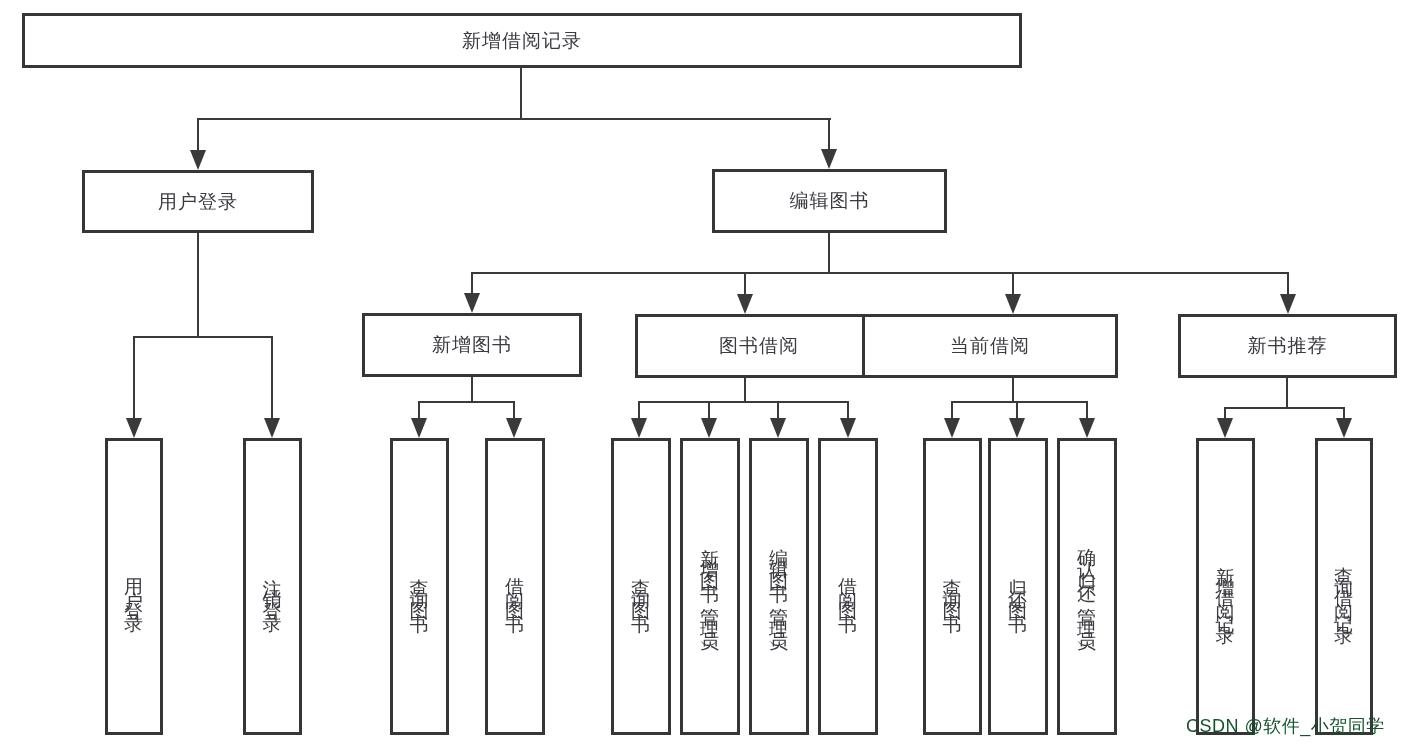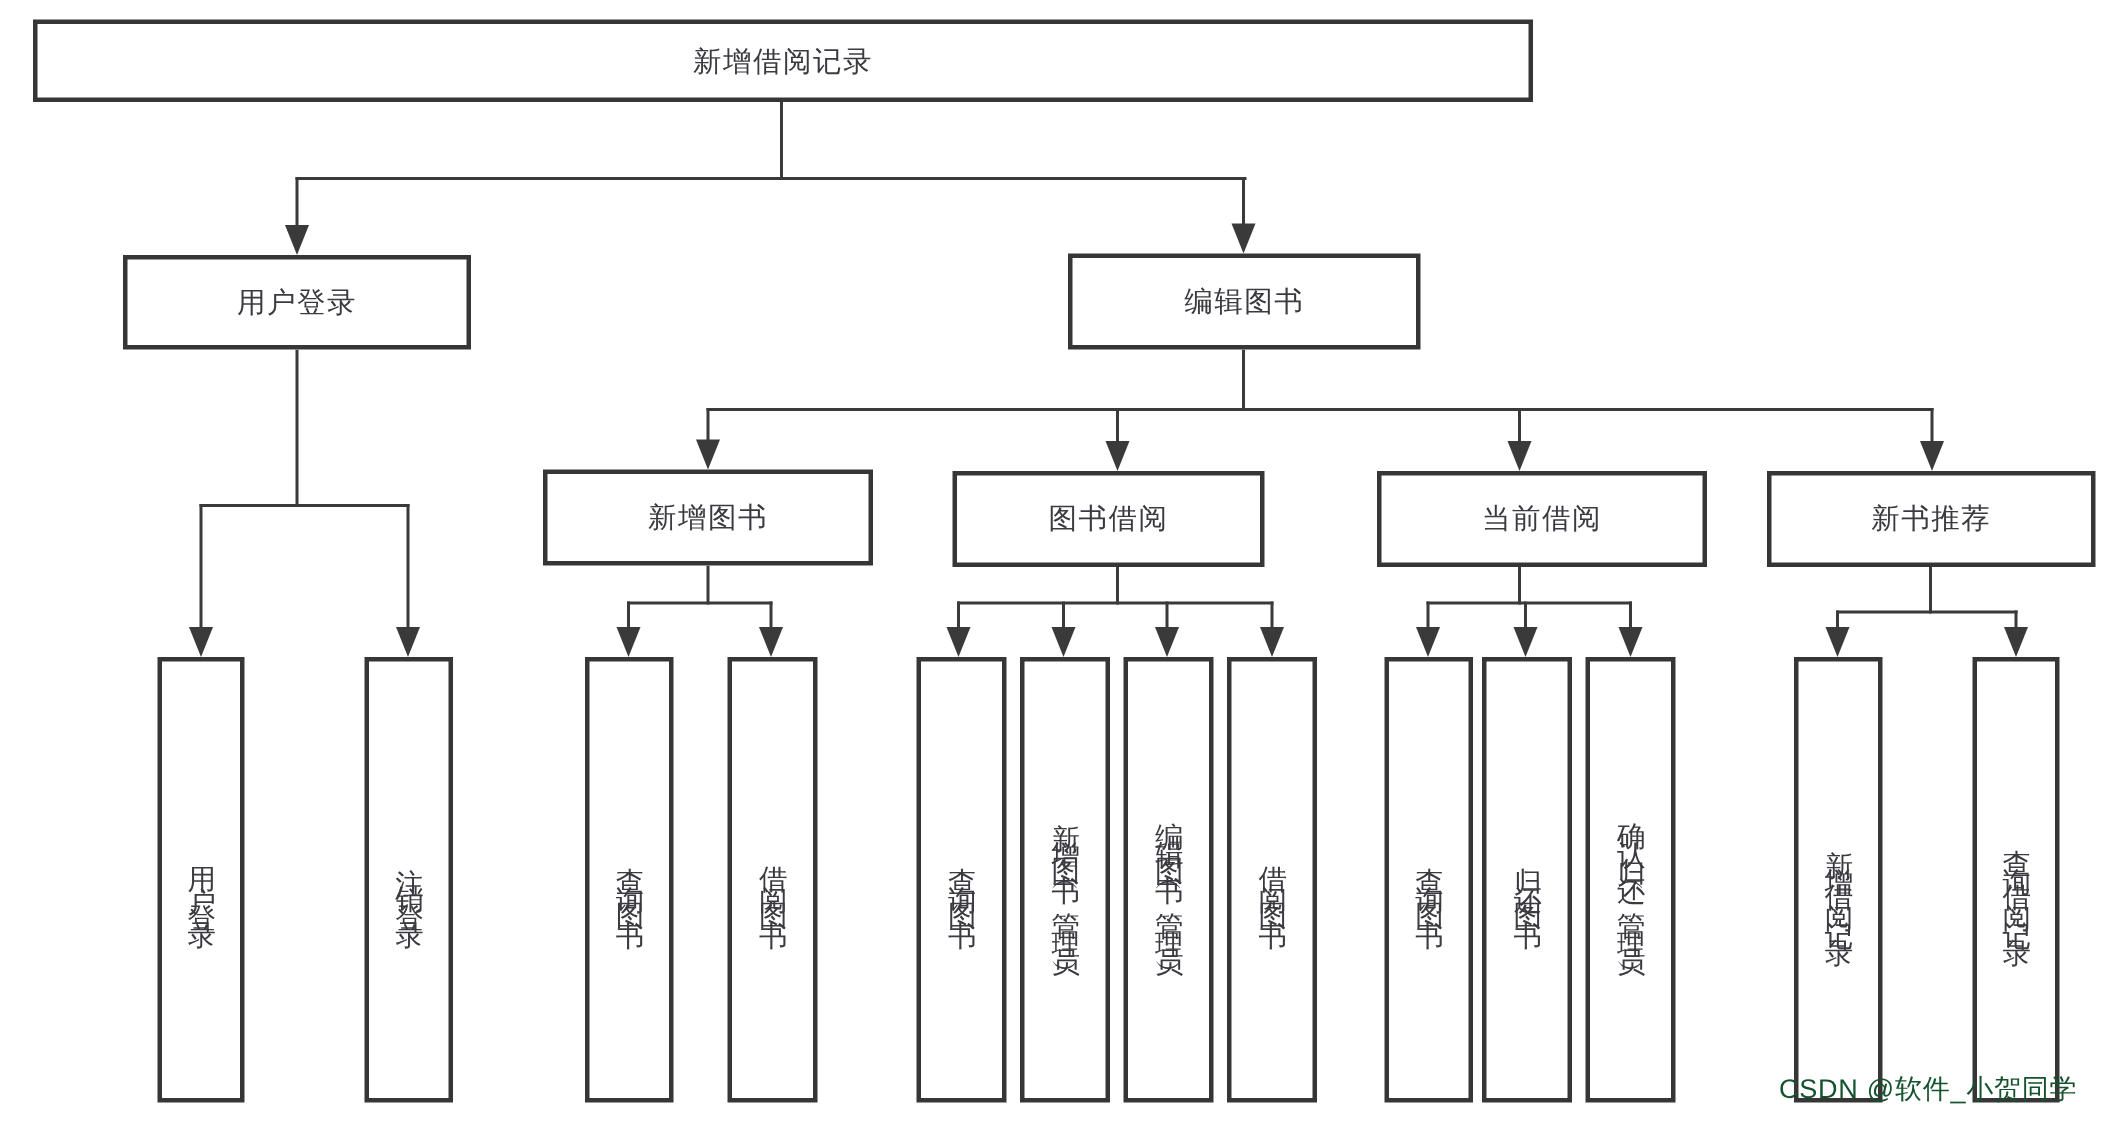--- a/index.html
+++ b/index.html
@@ -90,24 +90,24 @@
     </div>
     <div class="node node-h" style="left: 82px; top: 170px; width: 232px; height: 63px;">
       <span class="lbl">用户登录</span>
     </div>
     <div class="node node-h" style="left: 712px; top: 169px; width: 235px; height: 64px;">
       <span class="lbl">编辑图书</span>
     </div>
     <div class="node node-h" style="left: 362px; top: 313px; width: 220px; height: 64px;">
       <span class="lbl">新增图书</span>
     </div>
-    <div class="node node-h" style="left: 635px; top: 314px; width: 208px; height: 64px;">
+    <div class="node node-h" style="left: 635px; top: 314px; width: 248px; height: 64px;">
       <span class="lbl">图书借阅</span>
     </div>
-    <div class="node node-h" style="left: 918px; top: 314px; width: 220px; height: 64px;">
+    <div class="node node-h" style="left: 862px; top: 314px; width: 256px; height: 64px;">
       <span class="lbl">当前借阅</span>
     </div>
     <div class="node node-h" style="left: 1178px; top: 314px; width: 219px; height: 64px;">
       <span class="lbl">新书推荐</span>
     </div>
     <div class="node node-v" style="left: 105px; top: 438px; width: 58px; height: 297px;">
       <span class="lbl">用户登录</span>
     </div>
     <div class="node node-v" style="left: 243px; top: 438px; width: 59px; height: 297px;">
       <span class="lbl">注销登录</span>

